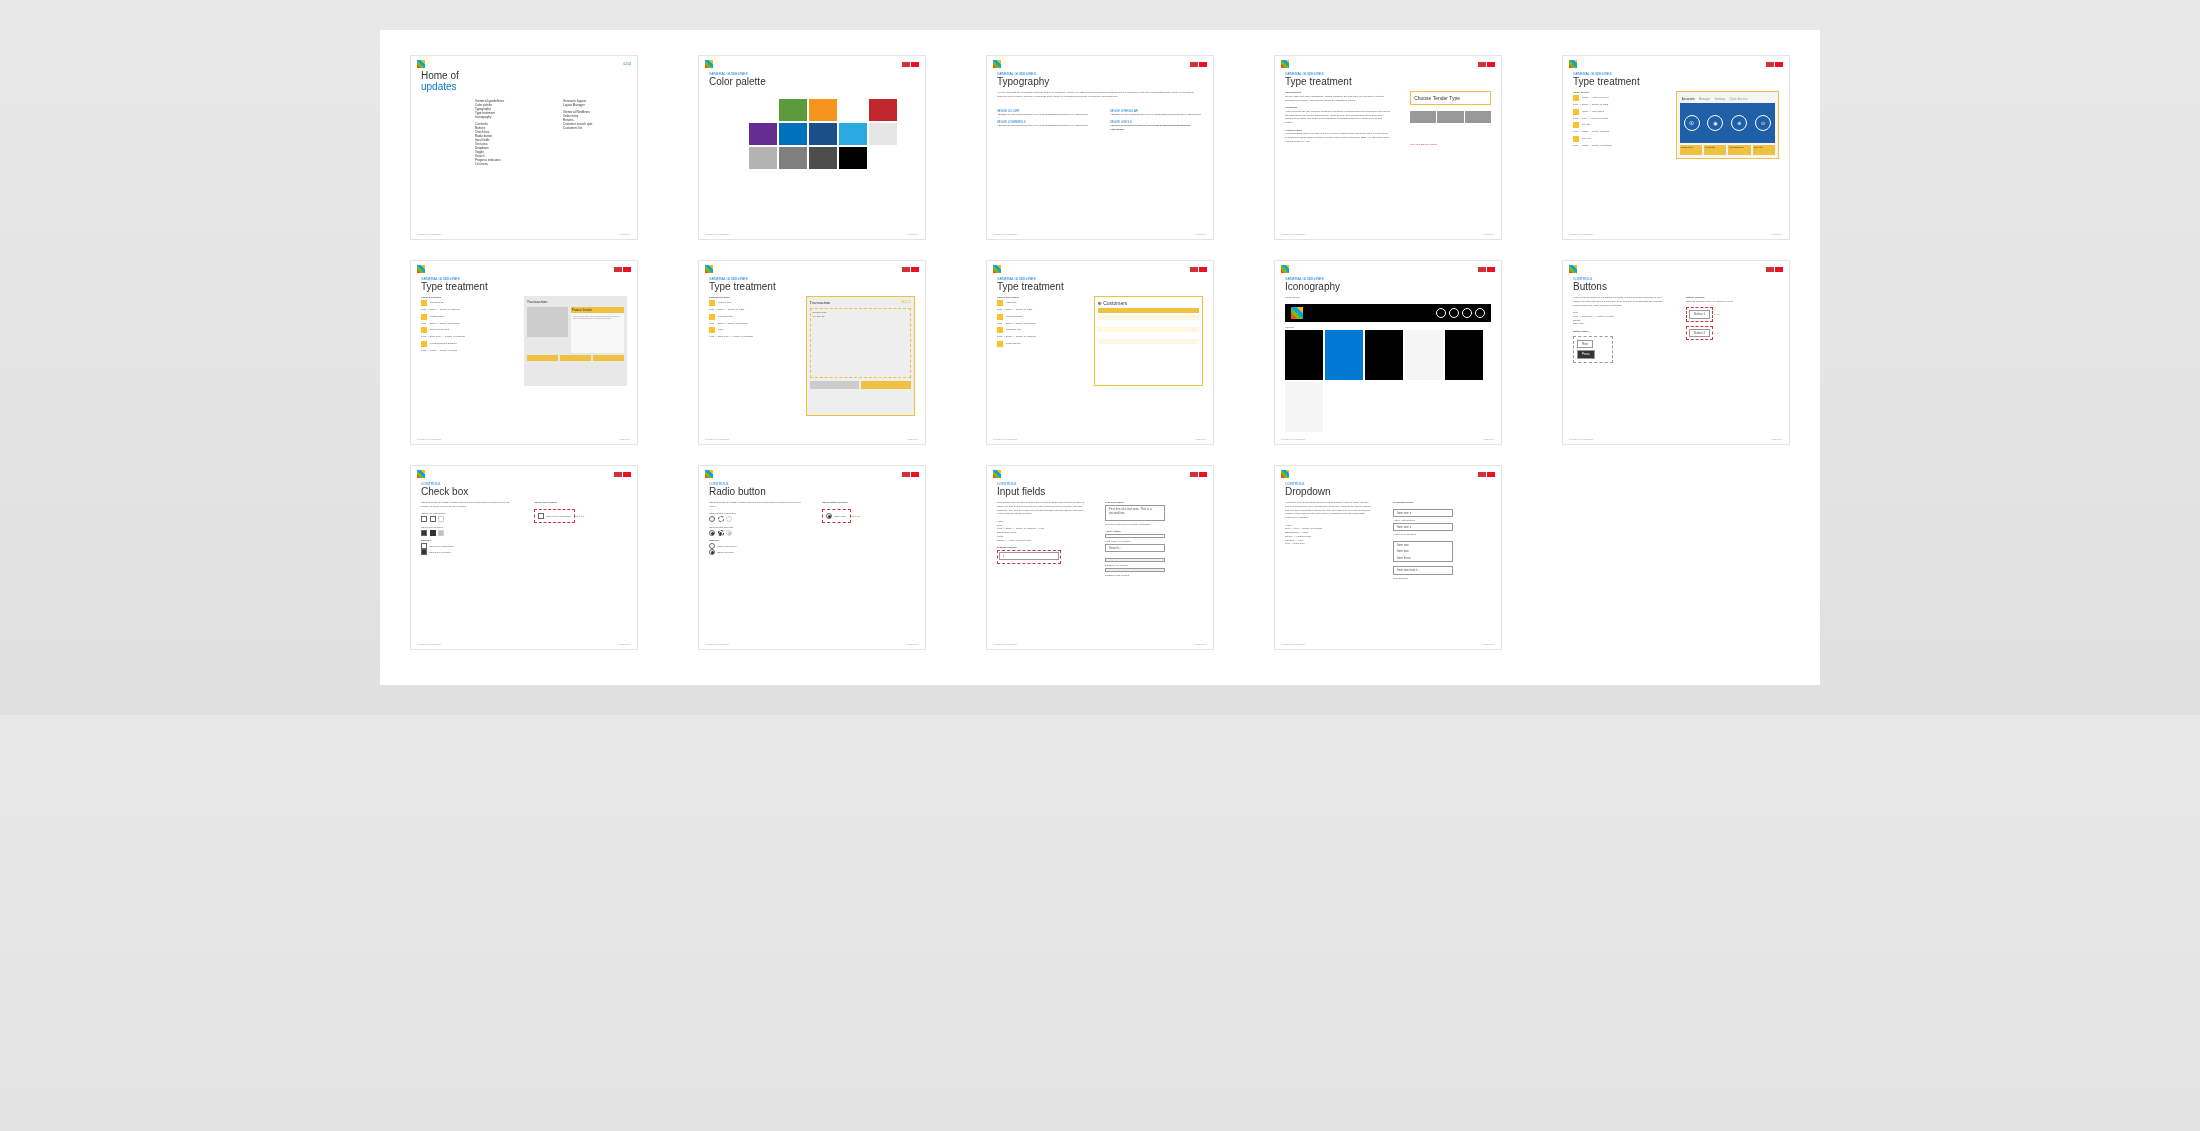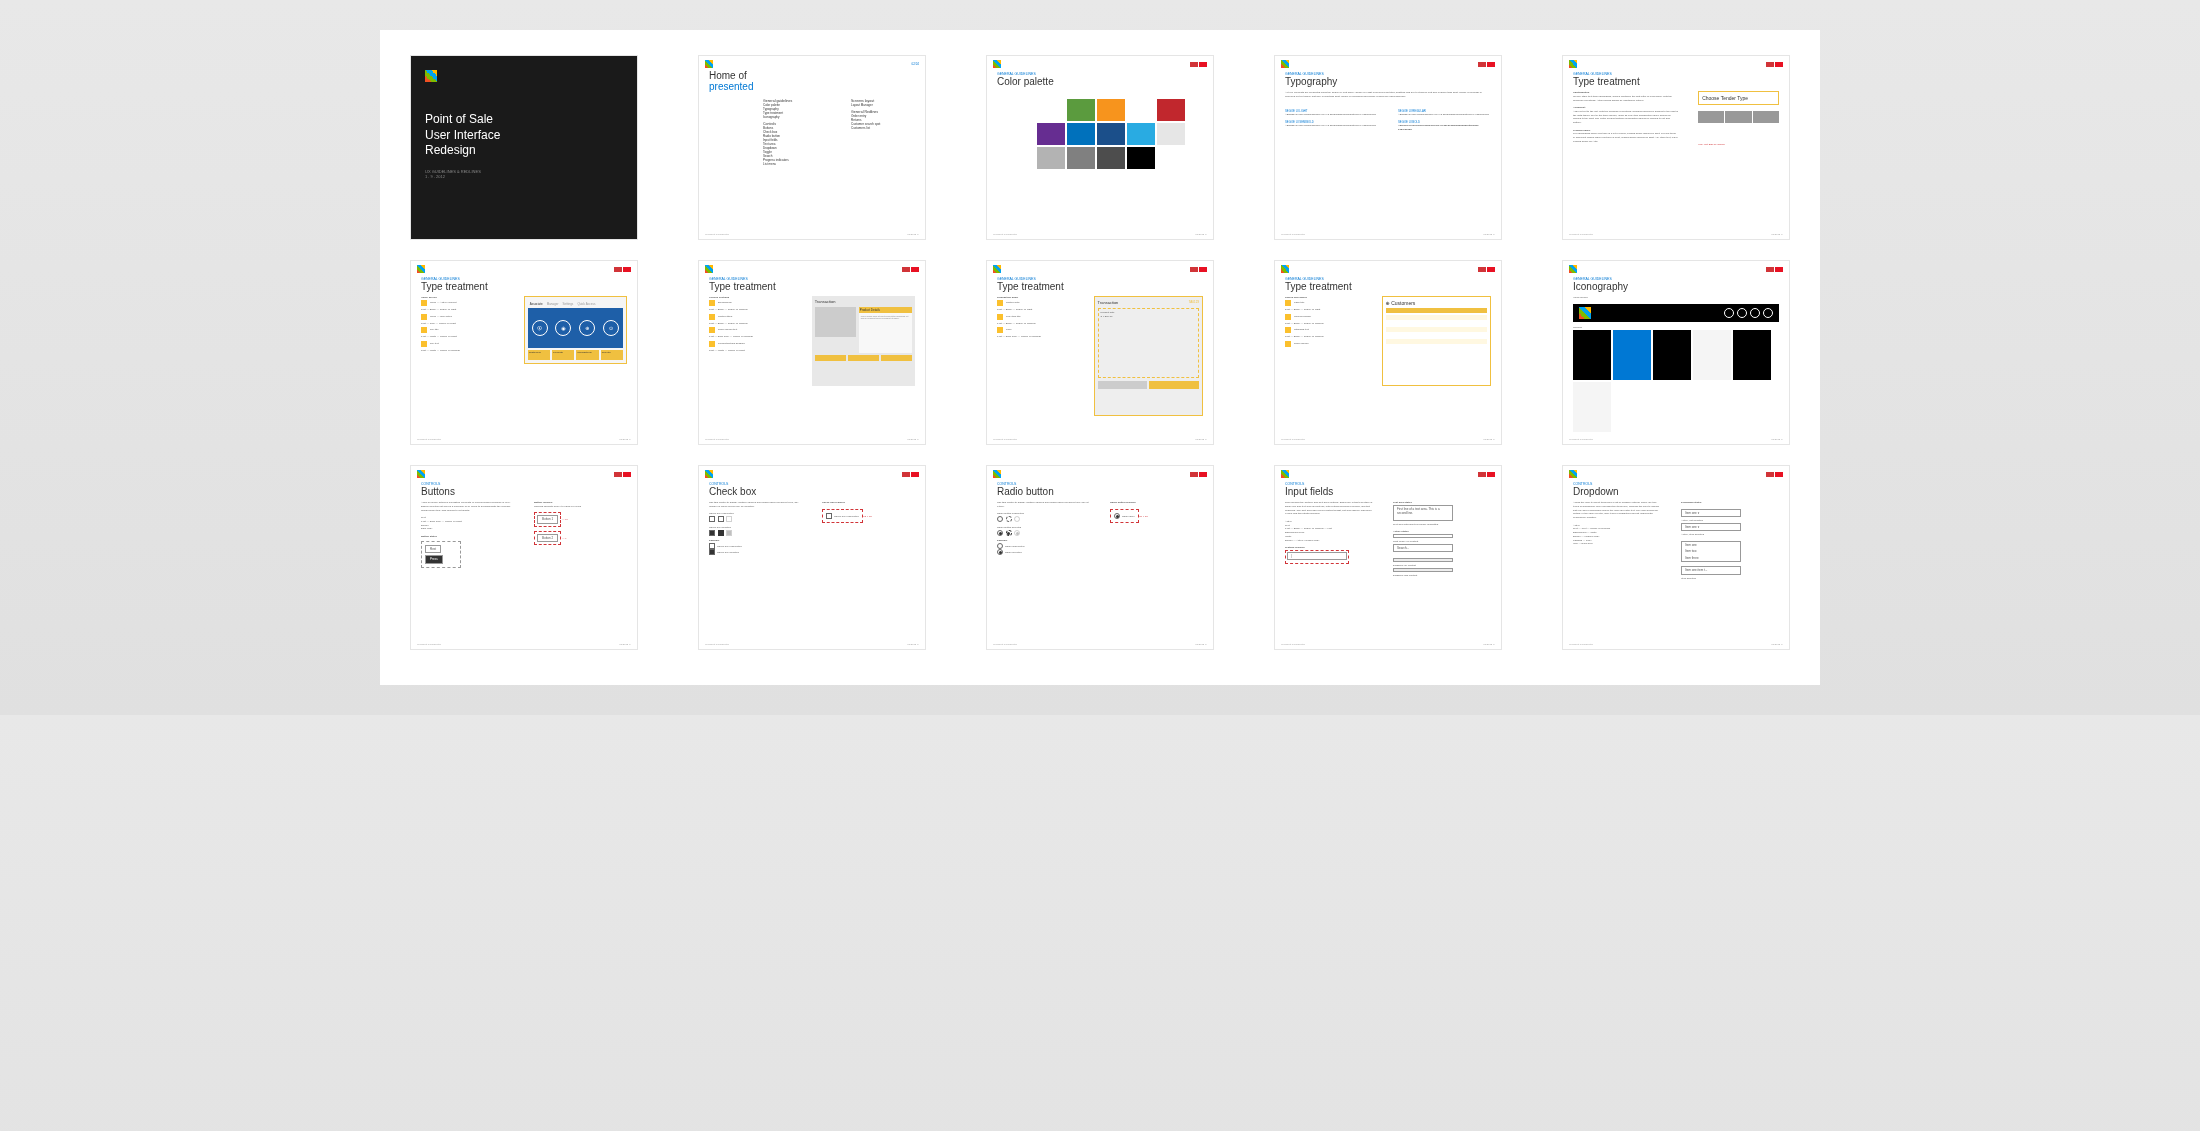--- a/index.html
+++ b/index.html
@@ -121,39 +121,27 @@
 
   .input-sm { border: 1px solid #999; padding: 1px 3px; font-size: 3px; width: 60px; margin-bottom: 2px; }
   .redline { color: #d13438; font-size: 2.5px; }
 </style>
 </head>
 <body>
 
 <div class="canvas">
   <div class="grid">
 
-    <div class="slide slide-dark">
-      <div class="logo"></div>
-      <h1>
-        <span>Point of Sale</span><br>
-        <span>User Interface</span><br>
-        <span>Redesign</span>
-      </h1>
-      <div class="sub">
-        <span>UX GUIDELINES &amp; REDLINES</span><br>
-        <span>1 . 9 . 2012</span>
-      </div>
-    </div>
 
     <div class="slide">
       <div class="slide-head">
           <div class="logo-sm"></div>
           <div class="tag">02/24</div>
         </div>
-      <h2><span>Home of</span><br><span class="accent" style="color:#0078d4">presented</span></h2>
+      <h2><span>Home of</span><br><span class="accent" style="color:#0078d4">updates</span></h2>
       <div class="content cols" style="padding-left:60px">
         <div class="col">
           <ul class="toc">
             <li class="lbl">General guidelines</li>
             <li>Color palette</li>
             <li>Typography</li>
             <li>Type treatment</li>
             <li>Iconography</li>
             <li class="lbl">Controls</li>
             <li>Buttons</li>

